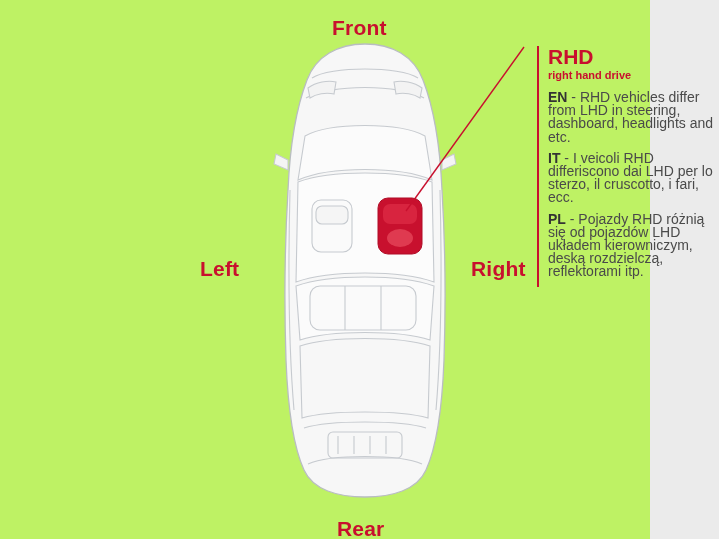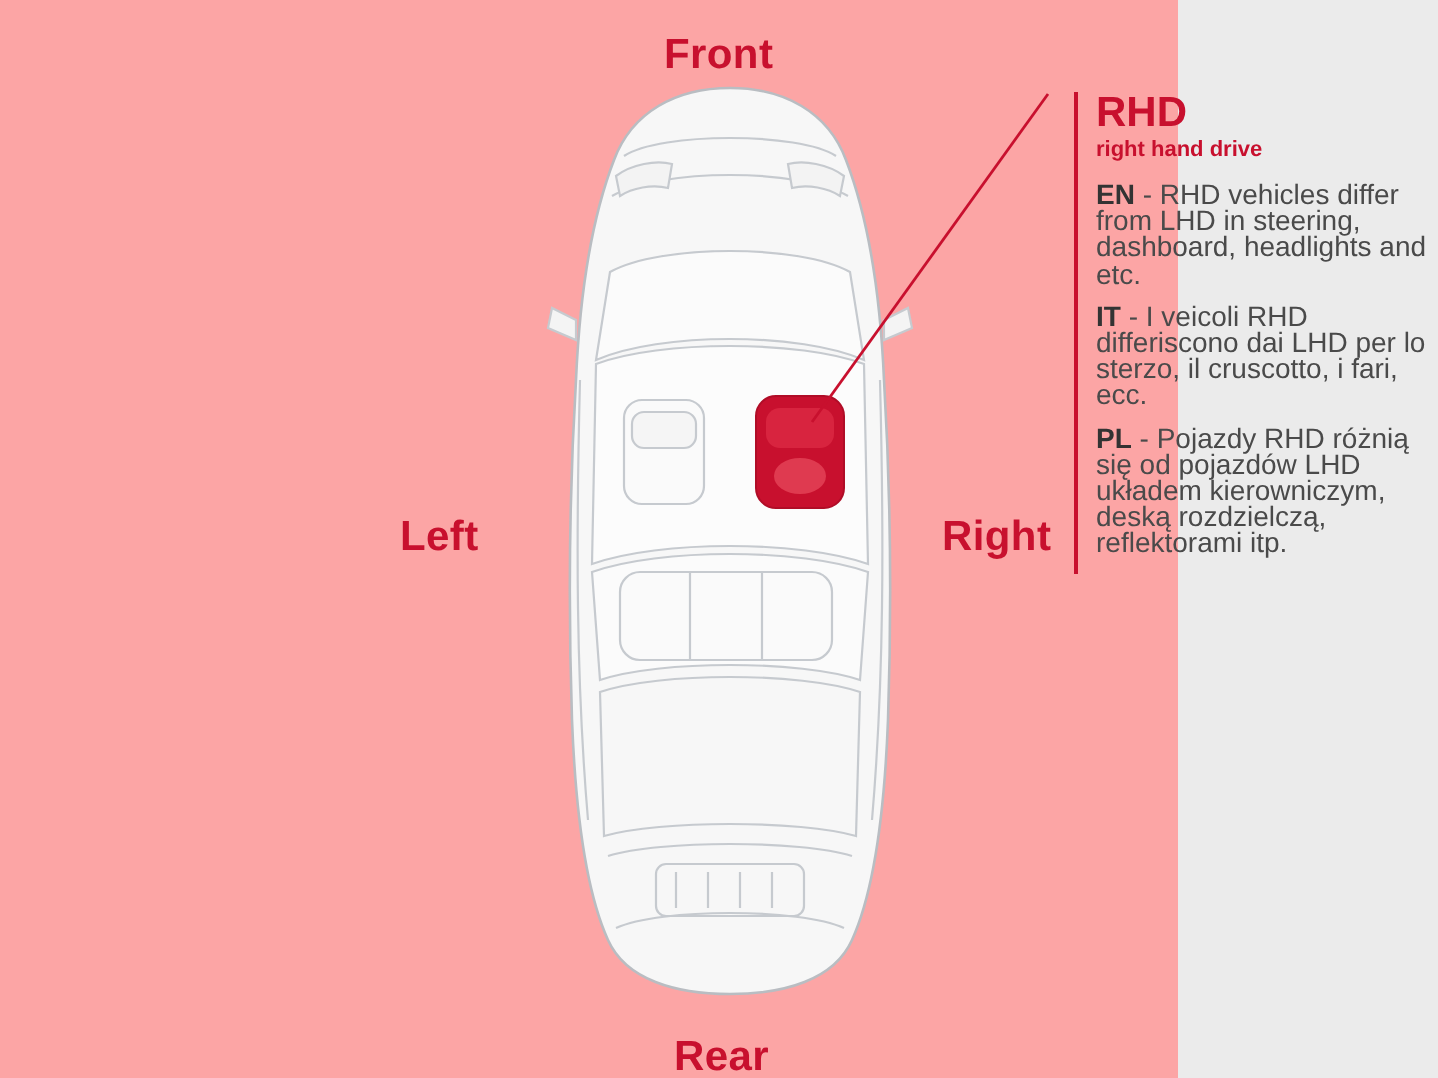--- a/index.html
+++ b/index.html
@@ -8,23 +8,23 @@
   }
   body {
     width: 719px;
     height: 539px;
     background: #ebebeb;
     font-family: "Liberation Sans", sans-serif;
     overflow: hidden;
   }
   #stage {
     position: relative;
-    width: 589px;
+    width: 650px;
     height: 539px;
-    background: #fca5a5;
+    background: #bef264;
   }
 
   
   .orient-label {
     position: absolute;
     color: #c8102e;
     font-weight: bold;
     font-size: 21px;
     letter-spacing: 0.2px;
     white-space: nowrap;

